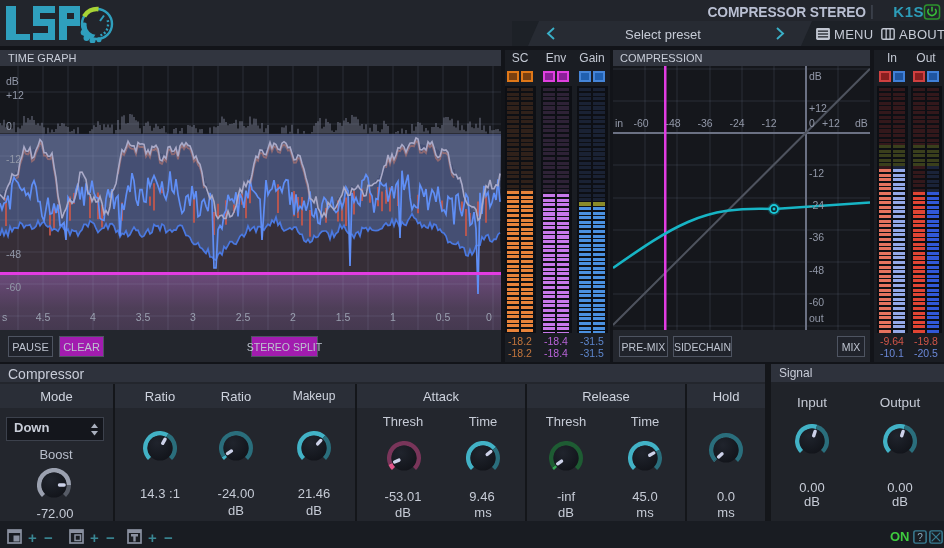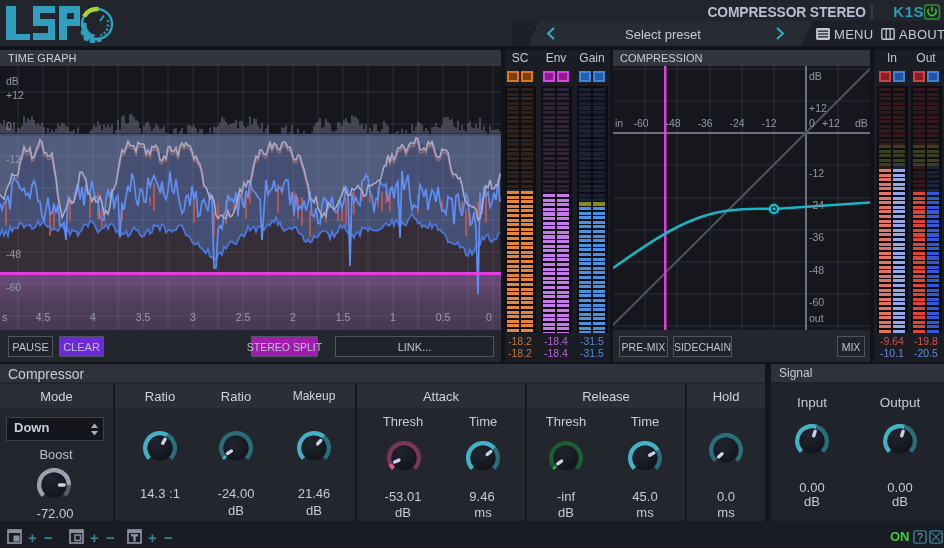--- a/index.html
+++ b/index.html
@@ -105,23 +105,22 @@
 <div style="position:absolute;left:78.0px;top:312.0px;width:30px;text-align:center;font-size:10.5px;color:#9aa0b0;font-weight:400;letter-spacing:0px;line-height:1.1;white-space:nowrap">4</div>
 <div style="position:absolute;left:128.0px;top:312.0px;width:30px;text-align:center;font-size:10.5px;color:#9aa0b0;font-weight:400;letter-spacing:0px;line-height:1.1;white-space:nowrap">3.5</div>
 <div style="position:absolute;left:178.0px;top:312.0px;width:30px;text-align:center;font-size:10.5px;color:#9aa0b0;font-weight:400;letter-spacing:0px;line-height:1.1;white-space:nowrap">3</div>
 <div style="position:absolute;left:228.0px;top:312.0px;width:30px;text-align:center;font-size:10.5px;color:#9aa0b0;font-weight:400;letter-spacing:0px;line-height:1.1;white-space:nowrap">2.5</div>
 <div style="position:absolute;left:278.0px;top:312.0px;width:30px;text-align:center;font-size:10.5px;color:#9aa0b0;font-weight:400;letter-spacing:0px;line-height:1.1;white-space:nowrap">2</div>
 <div style="position:absolute;left:328.0px;top:312.0px;width:30px;text-align:center;font-size:10.5px;color:#9aa0b0;font-weight:400;letter-spacing:0px;line-height:1.1;white-space:nowrap">1.5</div>
 <div style="position:absolute;left:378.0px;top:312.0px;width:30px;text-align:center;font-size:10.5px;color:#9aa0b0;font-weight:400;letter-spacing:0px;line-height:1.1;white-space:nowrap">1</div>
 <div style="position:absolute;left:428.0px;top:312.0px;width:30px;text-align:center;font-size:10.5px;color:#9aa0b0;font-weight:400;letter-spacing:0px;line-height:1.1;white-space:nowrap">0.5</div>
 <div style="position:absolute;left:479.0px;top:312.0px;width:20px;text-align:center;font-size:10.5px;color:#9aa0b0;font-weight:400;letter-spacing:0px;line-height:1.1;white-space:nowrap">0</div>
 <div style="position:absolute;left:8px;top:336px;width:45px;height:21px;background:#20232b;border:1px solid #4e5461;box-sizing:border-box;color:#bdc3cf;font-size:11px;display:flex;align-items:center;justify-content:center;white-space:nowrap">PAUSE</div>
-<div style="position:absolute;left:59px;top:336px;width:45px;height:21px;background:#6d28d9;border:1px solid #4e5461;box-sizing:border-box;color:#bdc3cf;font-size:11px;display:flex;align-items:center;justify-content:center;white-space:nowrap">CLEAR</div>
+<div style="position:absolute;left:59px;top:336px;width:45px;height:21px;background:#a21caf;border:1px solid #4e5461;box-sizing:border-box;color:#bdc3cf;font-size:11px;display:flex;align-items:center;justify-content:center;white-space:nowrap">CLEAR</div>
 <div style="position:absolute;left:251px;top:336px;width:67px;height:21px;background:#a21caf;border:1px solid #4e5461;box-sizing:border-box;color:#bdc3cf;font-size:10.5px;display:flex;align-items:center;justify-content:center;white-space:nowrap">STEREO SPLIT</div>
-<div style="position:absolute;left:335px;top:336px;width:159px;height:21px;background:#20232b;border:1px solid #4e5461;box-sizing:border-box;color:#bdc3cf;font-size:11px;display:flex;align-items:center;justify-content:center;white-space:nowrap">LINK...</div>
 <div style="position:absolute;left:501px;top:50px;width:4px;height:312px;background:#121419;"></div>
 <div style="position:absolute;left:610px;top:50px;width:3px;height:312px;background:#121419;"></div>
 <div style="position:absolute;left:870px;top:50px;width:4px;height:312px;background:#121419;"></div>
 <div style="position:absolute;left:505px;top:50px;width:105px;height:312px;background:#1a1d23;"></div>
 <div style="position:absolute;left:874px;top:50px;width:70px;height:312px;background:#1a1d23;"></div>
 <div style="position:absolute;left:500.0px;top:52.0px;width:40px;text-align:center;font-size:12px;color:#c4c9d4;font-weight:400;letter-spacing:0px;line-height:1.1;white-space:nowrap">SC</div>
     <div style="position:absolute;left:505px;top:86px;width:31px;height:247px;background:#0d0f14;"></div>
     <div style="position:absolute;left:507px;top:71px;width:12px;height:11px;background:#7a4010;border:2.5px solid #e07818;box-sizing:border-box"></div>
     <div style="position:absolute;left:507px;top:88px;width:12px;height:103px;background:repeating-linear-gradient(180deg,#30211a 0px,#30211a 3.1px,transparent 3.1px,transparent 4.6px)"></div>
     <div style="position:absolute;left:507px;top:191px;width:12px;height:142px;background:repeating-linear-gradient(180deg,#e8833a 0px,#e8833a 3.1px,#0d0f14 3.1px,#0d0f14 4.6px)"></div>

